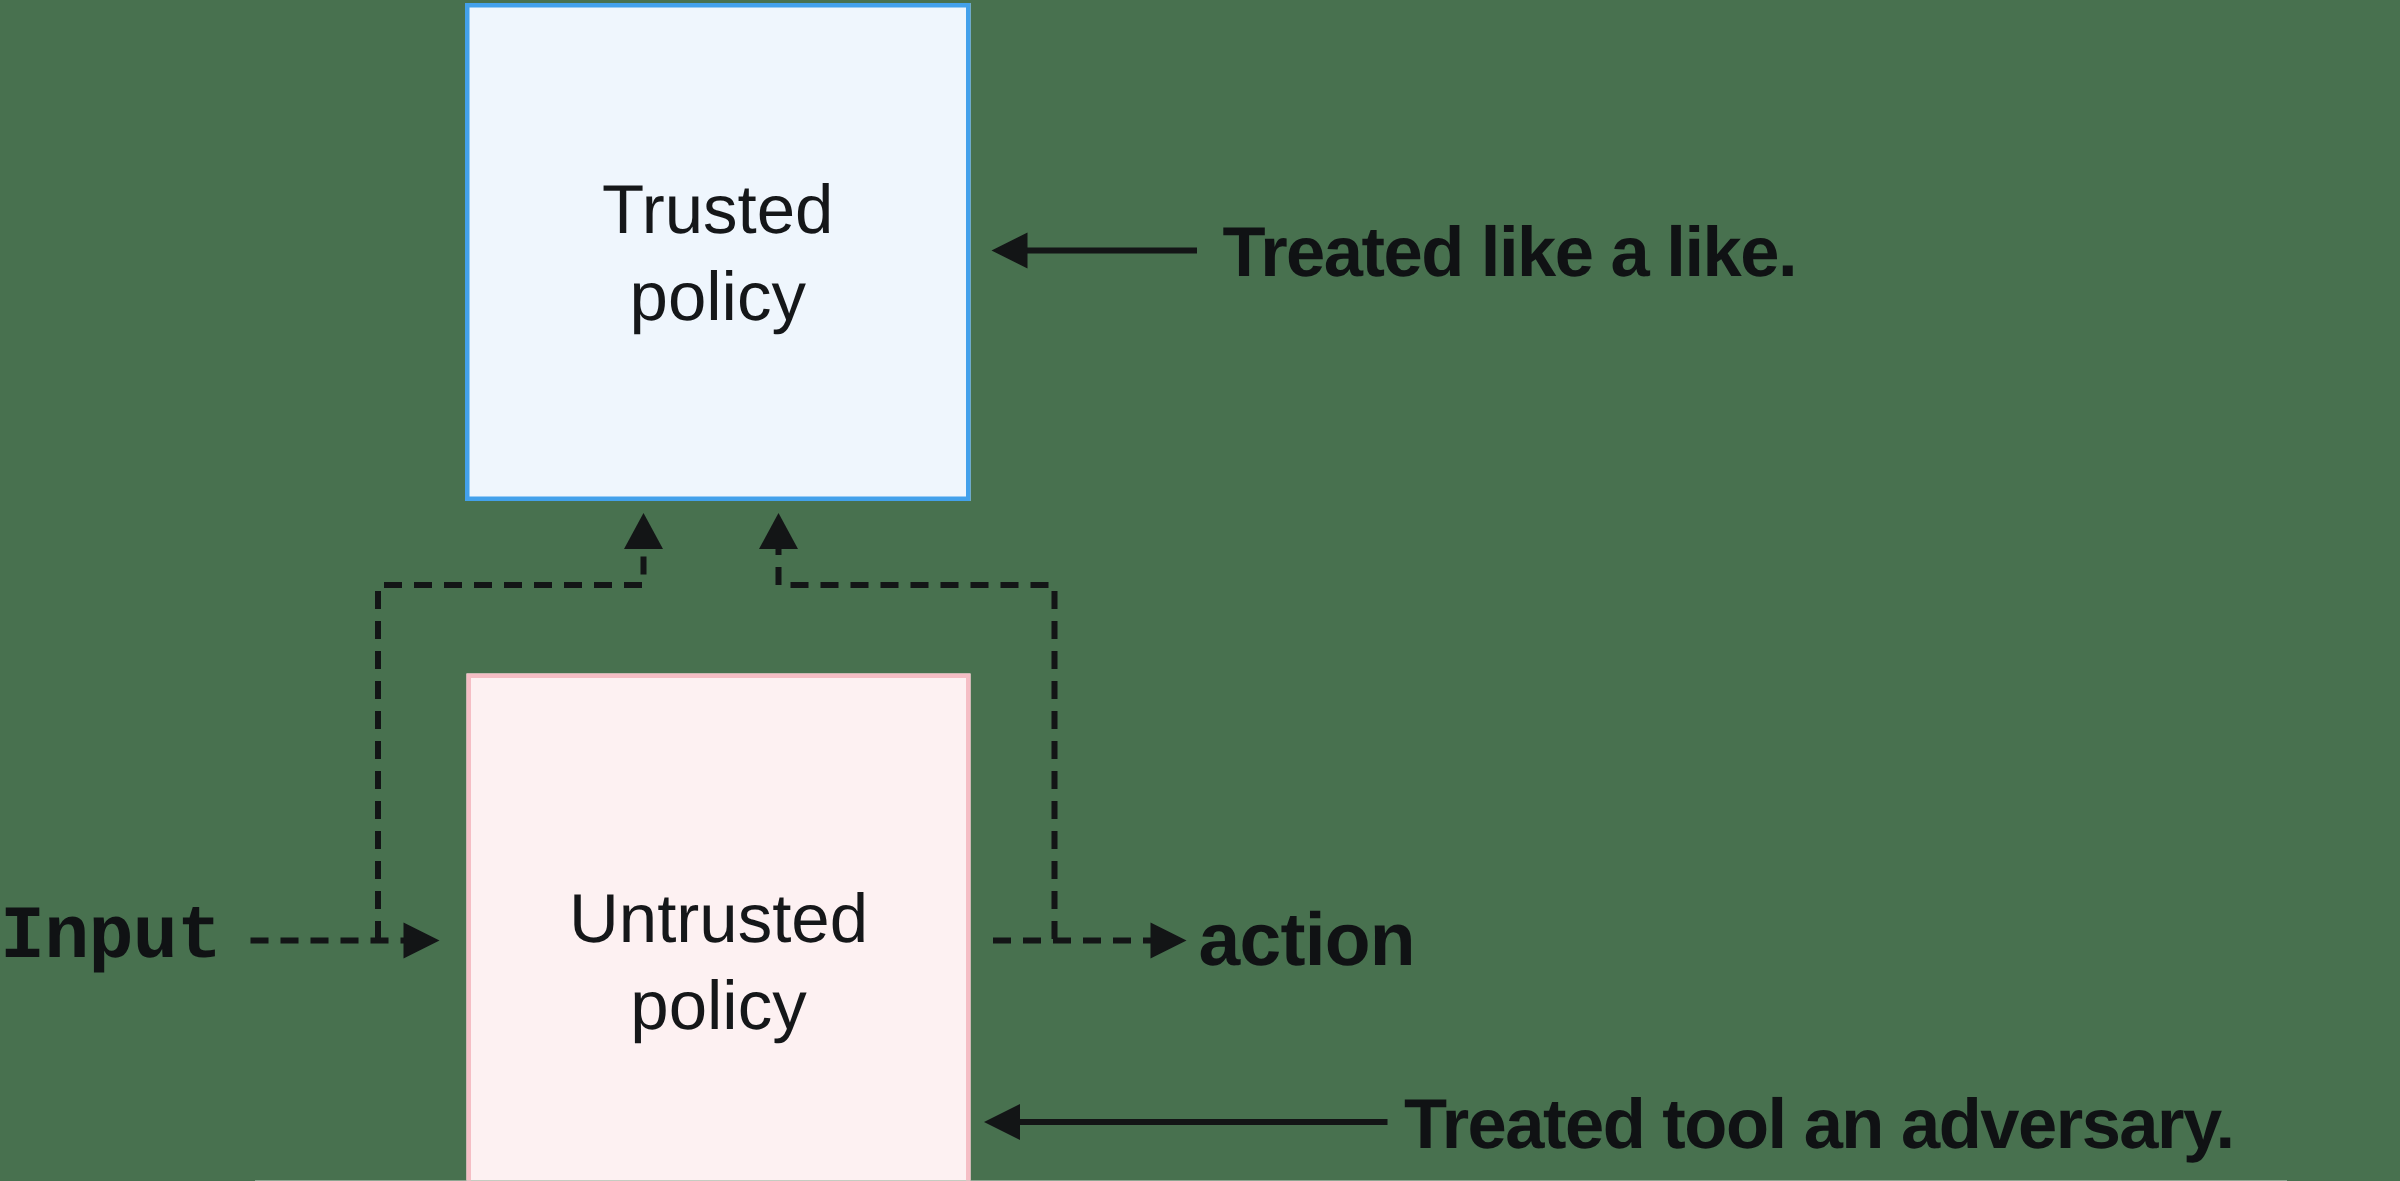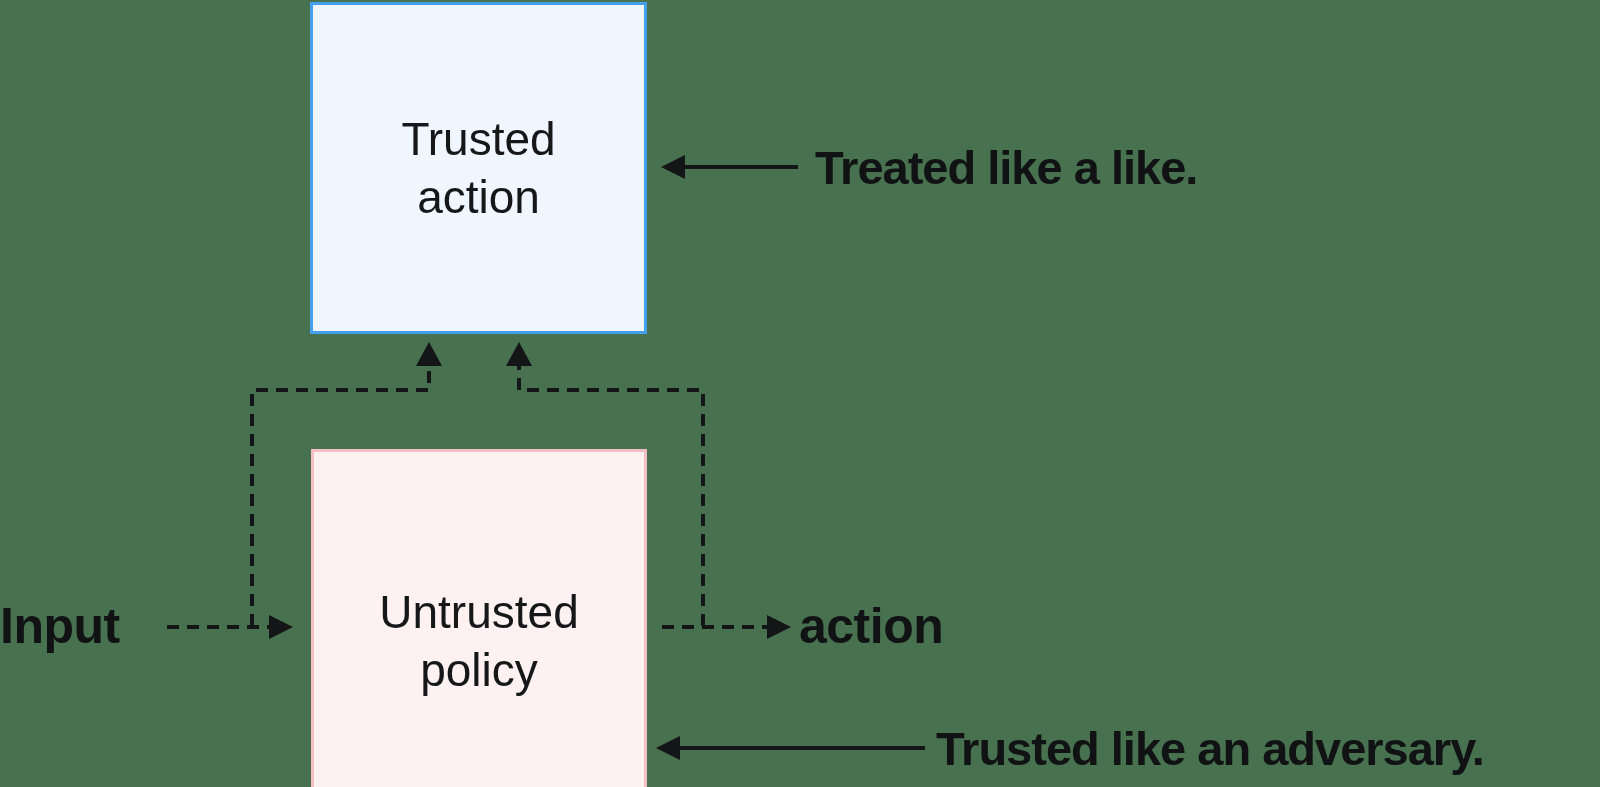--- a/index.html
+++ b/index.html
@@ -60,20 +60,21 @@
     font-size: 50px;
     font-weight: 700;
     line-height: 50px;
     color: #101214;
     letter-spacing: -0.5px;
     white-space: nowrap;
   }
   .io-input {
     left: 0px;
     top: 601px;
+    font-family: Liberation Mono, monospace;
   }
   .io-action {
     left: 799px;
     top: 601px;
     text-align: center;
   }
   .note {
     position: absolute;
     font-size: 47px;
     font-weight: 600;
@@ -112,29 +113,29 @@
 
     <path d="M681 167 H798"></path>
     <polygon points="661,167 685,155 685,179" fill="#131516" stroke="none"></polygon>
 
     <path d="M676 748 H925"></path>
     <polygon points="656,748 680,736 680,760" fill="#131516" stroke="none"></polygon>
   </svg>
 
   <div class="box box-trusted">
     <span>Trusted
-action</span>
+policy</span>
   </div>
 
   <div class="box box-untrusted">
     <span>Untrusted
 policy</span>
   </div>
 
   <div class="io-label io-input">Input</div>
 
   <div class="io-label io-action">action</div>
 
   <div class="note note-tool">Treated like a like.</div>
 
-  <div class="note note-adversary">Trusted like an adversary.</div>
+  <div class="note note-adversary">Treated tool an adversary.</div>
 
 </div>
 
 </body></html>

